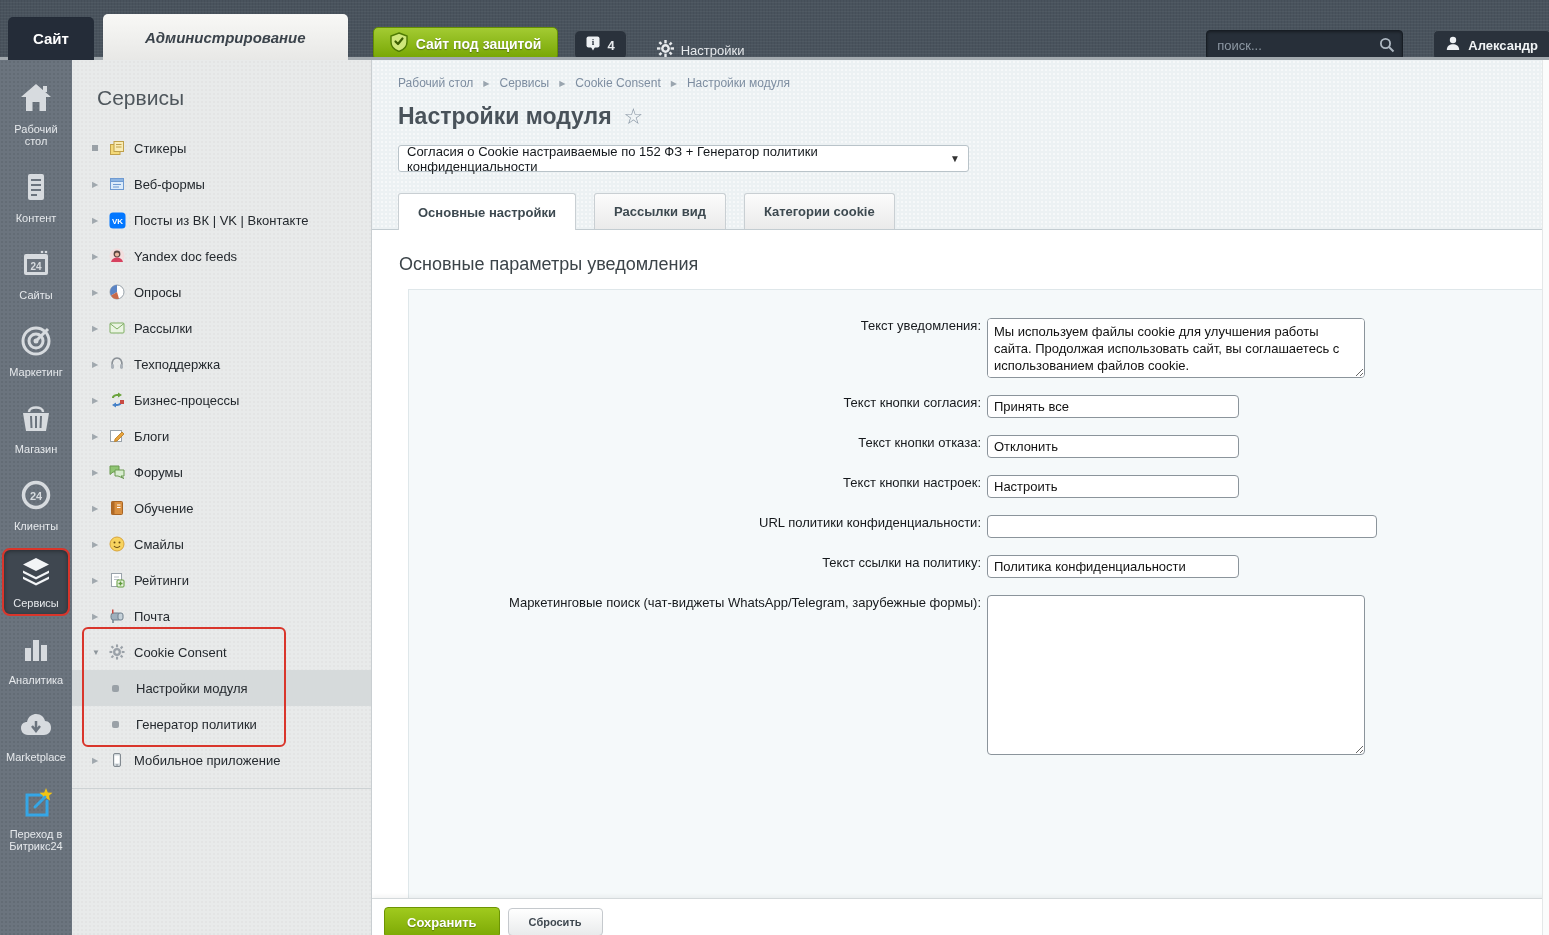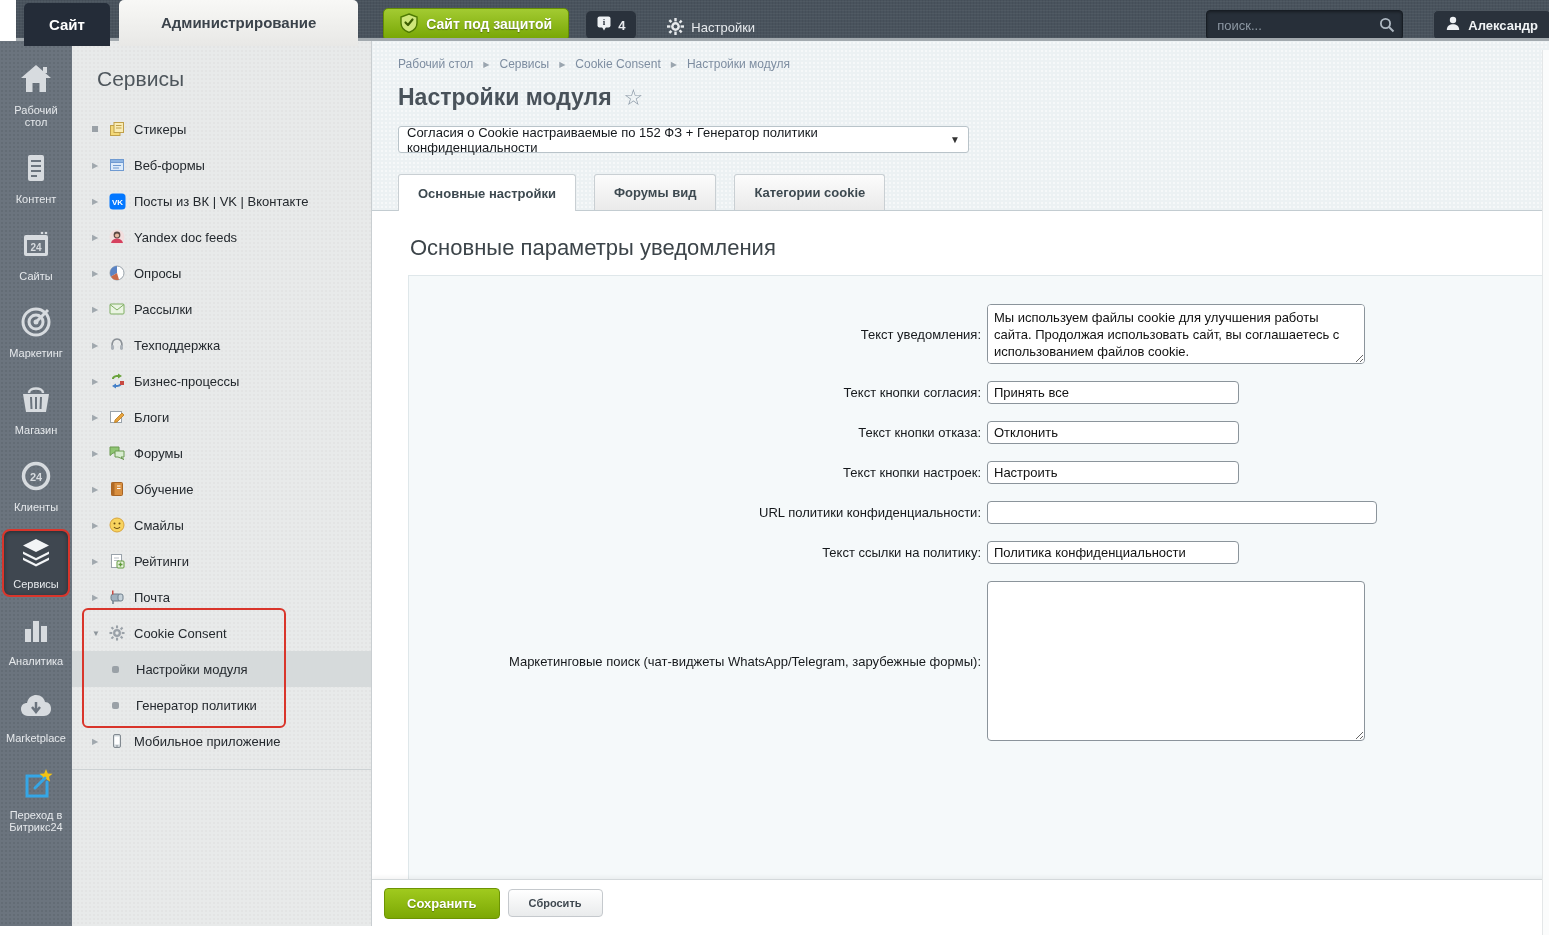--- a/index.html
+++ b/index.html
@@ -1,34 +1,34 @@
 <!DOCTYPE html>
 <html><head>
 <meta charset="utf-8">
 <style>
   * { margin:0; padding:0; box-sizing:border-box; }
   html,body { width:1549px; height:935px; overflow:hidden;
     font-family:"Liberation Sans", sans-serif; background:#fff; }
 
   
-  .topbar { height:41px; background:#49535d;
+  .topbar { height:60px; background:#49535d;
     background-image:
       repeating-linear-gradient(0deg, rgba(255,255,255,.04) 0 1px, transparent 1px 3px),
       repeating-linear-gradient(90deg, rgba(0,0,0,.06) 0 1px, transparent 1px 3px);
-    display:flex; align-items:center; position:relative; z-index:50;
-    border-bottom:0;margin-left:16px; }
+    display:flex; align-items:flex-end; position:relative; z-index:50;
+    border-bottom:0; }
   .topbar::after { content:""; position:absolute; left:0; right:0; bottom:0; height:3px;
     background:#a2a9ae; }
   .tab-site { margin:7px 0 0 8px; height:43px; padding:0 25px; background:#242c38;
     border-radius:5px 5px 0 0; color:#fff; font-weight:bold; font-size:15px;
     display:flex; align-items:center; position:relative; z-index:2; }
   .tab-admin { margin:4px 0 0 9px; height:46px; padding:0 42px;
     background:linear-gradient(#f8f8f6,#e8e8e6);
     border-radius:5px 5px 0 0; color:#3b434b; font-weight:bold; font-size:15px;
-    display:flex; align-items:center; position:relative; z-index:2; }
+    display:flex; align-items:center; position:relative; z-index:2;font-style:italic; }
   .btn-protect { margin:7px 0 0 25px; height:33px; padding:0 16px;
     background:linear-gradient(#a3cb32,#76a503); border:1px solid #648e02;
     border-radius:5px; color:#fff; font-weight:bold; font-size:14px;
     text-shadow:0 1px 1px rgba(0,0,0,.35);
     display:flex; align-items:center; gap:8px; cursor:pointer; }
   .notif-badge { margin:9px 0 0 16px; height:30px; padding:0 11px;
     background:#2a323c; border:1px solid #4d565f; border-radius:6px;
     color:#e8ebee; font-weight:bold; font-size:13px;
     display:flex; align-items:center; gap:7px; cursor:pointer; }
   .top-settings { margin:14px 0 0 30px; display:flex; align-items:center; gap:7px;
@@ -103,24 +103,24 @@
     display:flex; align-items:center; padding:0 8px; font-size:13px; color:#14181c;
     cursor:pointer; justify-content:space-between; }
   .preset-select .car { font-size:10px; color:#333; }
   .tabs { display:flex; gap:18px; margin-bottom:-1px; }
   .tab { height:36px; padding:0 19px; display:flex; align-items:center;
     font-size:13px; font-weight:bold; color:#3d4950;
     background:linear-gradient(#fcfcfc,#eaeaea); border:1px solid #c9cfd3;
     border-bottom:none; border-radius:3px 3px 0 0; cursor:pointer; }
   .tab.active { background:#fff; height:37px; position:relative; z-index:2; }
 
-  .section-title { margin:24px 0 14px 38px; font-size:22px; color:#3c4449; }
+  .section-title { margin:24px 0 14px 27px; font-size:18px; color:#3c4449; }
   .form-panel { margin-left:36px; width:calc(100% - 36px); min-height:660px;
     background:#f5f9fa; border:1px solid #dfe7ea; padding:28px 0 30px 0; }
-  .frow { display:flex; align-items:center; margin-bottom:17px; }
+  .frow { display:flex; align-items:flex-start; margin-bottom:17px; }
   .flabel { flex:0 0 578px; text-align:right; padding-right:6px;
     font-size:13px; color:#16191c; }
   .ctl { border:1px solid #8b949b; border-radius:4px; background:#fff;
     font-size:13px; color:#111; font-family:"Liberation Sans",sans-serif;
     padding:2px 6px; outline:none; }
   textarea.ctl { resize:both; line-height:17px; padding:4px 6px; }
   [data-name="notice-text-input"] { width:378px; height:60px; }
   [data-name="accept-button-text-input"],
   [data-name="decline-button-text-input"],
   [data-name="settings-button-text-input"],
@@ -532,21 +532,21 @@
       <div class="title-row">
         <span class="page-title" data-name="page-title">Настройки модуля</span>
         <span class="fav-star" data-name="favorite-star-icon">☆</span>
       </div>
       <div class="preset-select" data-name="preset-select">
         <span data-name="preset-select-value">Согласия о Cookie настраиваемые по 152 ФЗ + Генератор политики конфиденциальности</span>
         <span class="car" data-name="chevron-down-icon">▼</span>
       </div>
       <div class="tabs" data-name="settings-tabs" id="tabs">
           <div class="tab active" data-name="tab-основные-настройки">Основные настройки</div>
-          <div class="tab" data-name="tab-внешний-вид">Форумы вид</div>
+          <div class="tab" data-name="tab-внешний-вид">Рассылки вид</div>
           <div class="tab" data-name="tab-категории-cookie">Категории cookie</div>
         </div>
     </div>
 
     <div class="section-title" data-name="section-title">Основные параметры уведомления</div>
 
     <div class="form-panel" data-name="settings-form-panel" id="form-panel">
         <div class="frow" data-name="form-row">
           <label class="flabel" data-name="notice-text-label">Текст уведомления:</label>
           <textarea class="ctl" data-name="notice-text-input" style="">Мы используем файлы cookie для улучшения работы сайта. Продолжая использовать сайт, вы соглашаетесь с использованием файлов cookie.</textarea>

